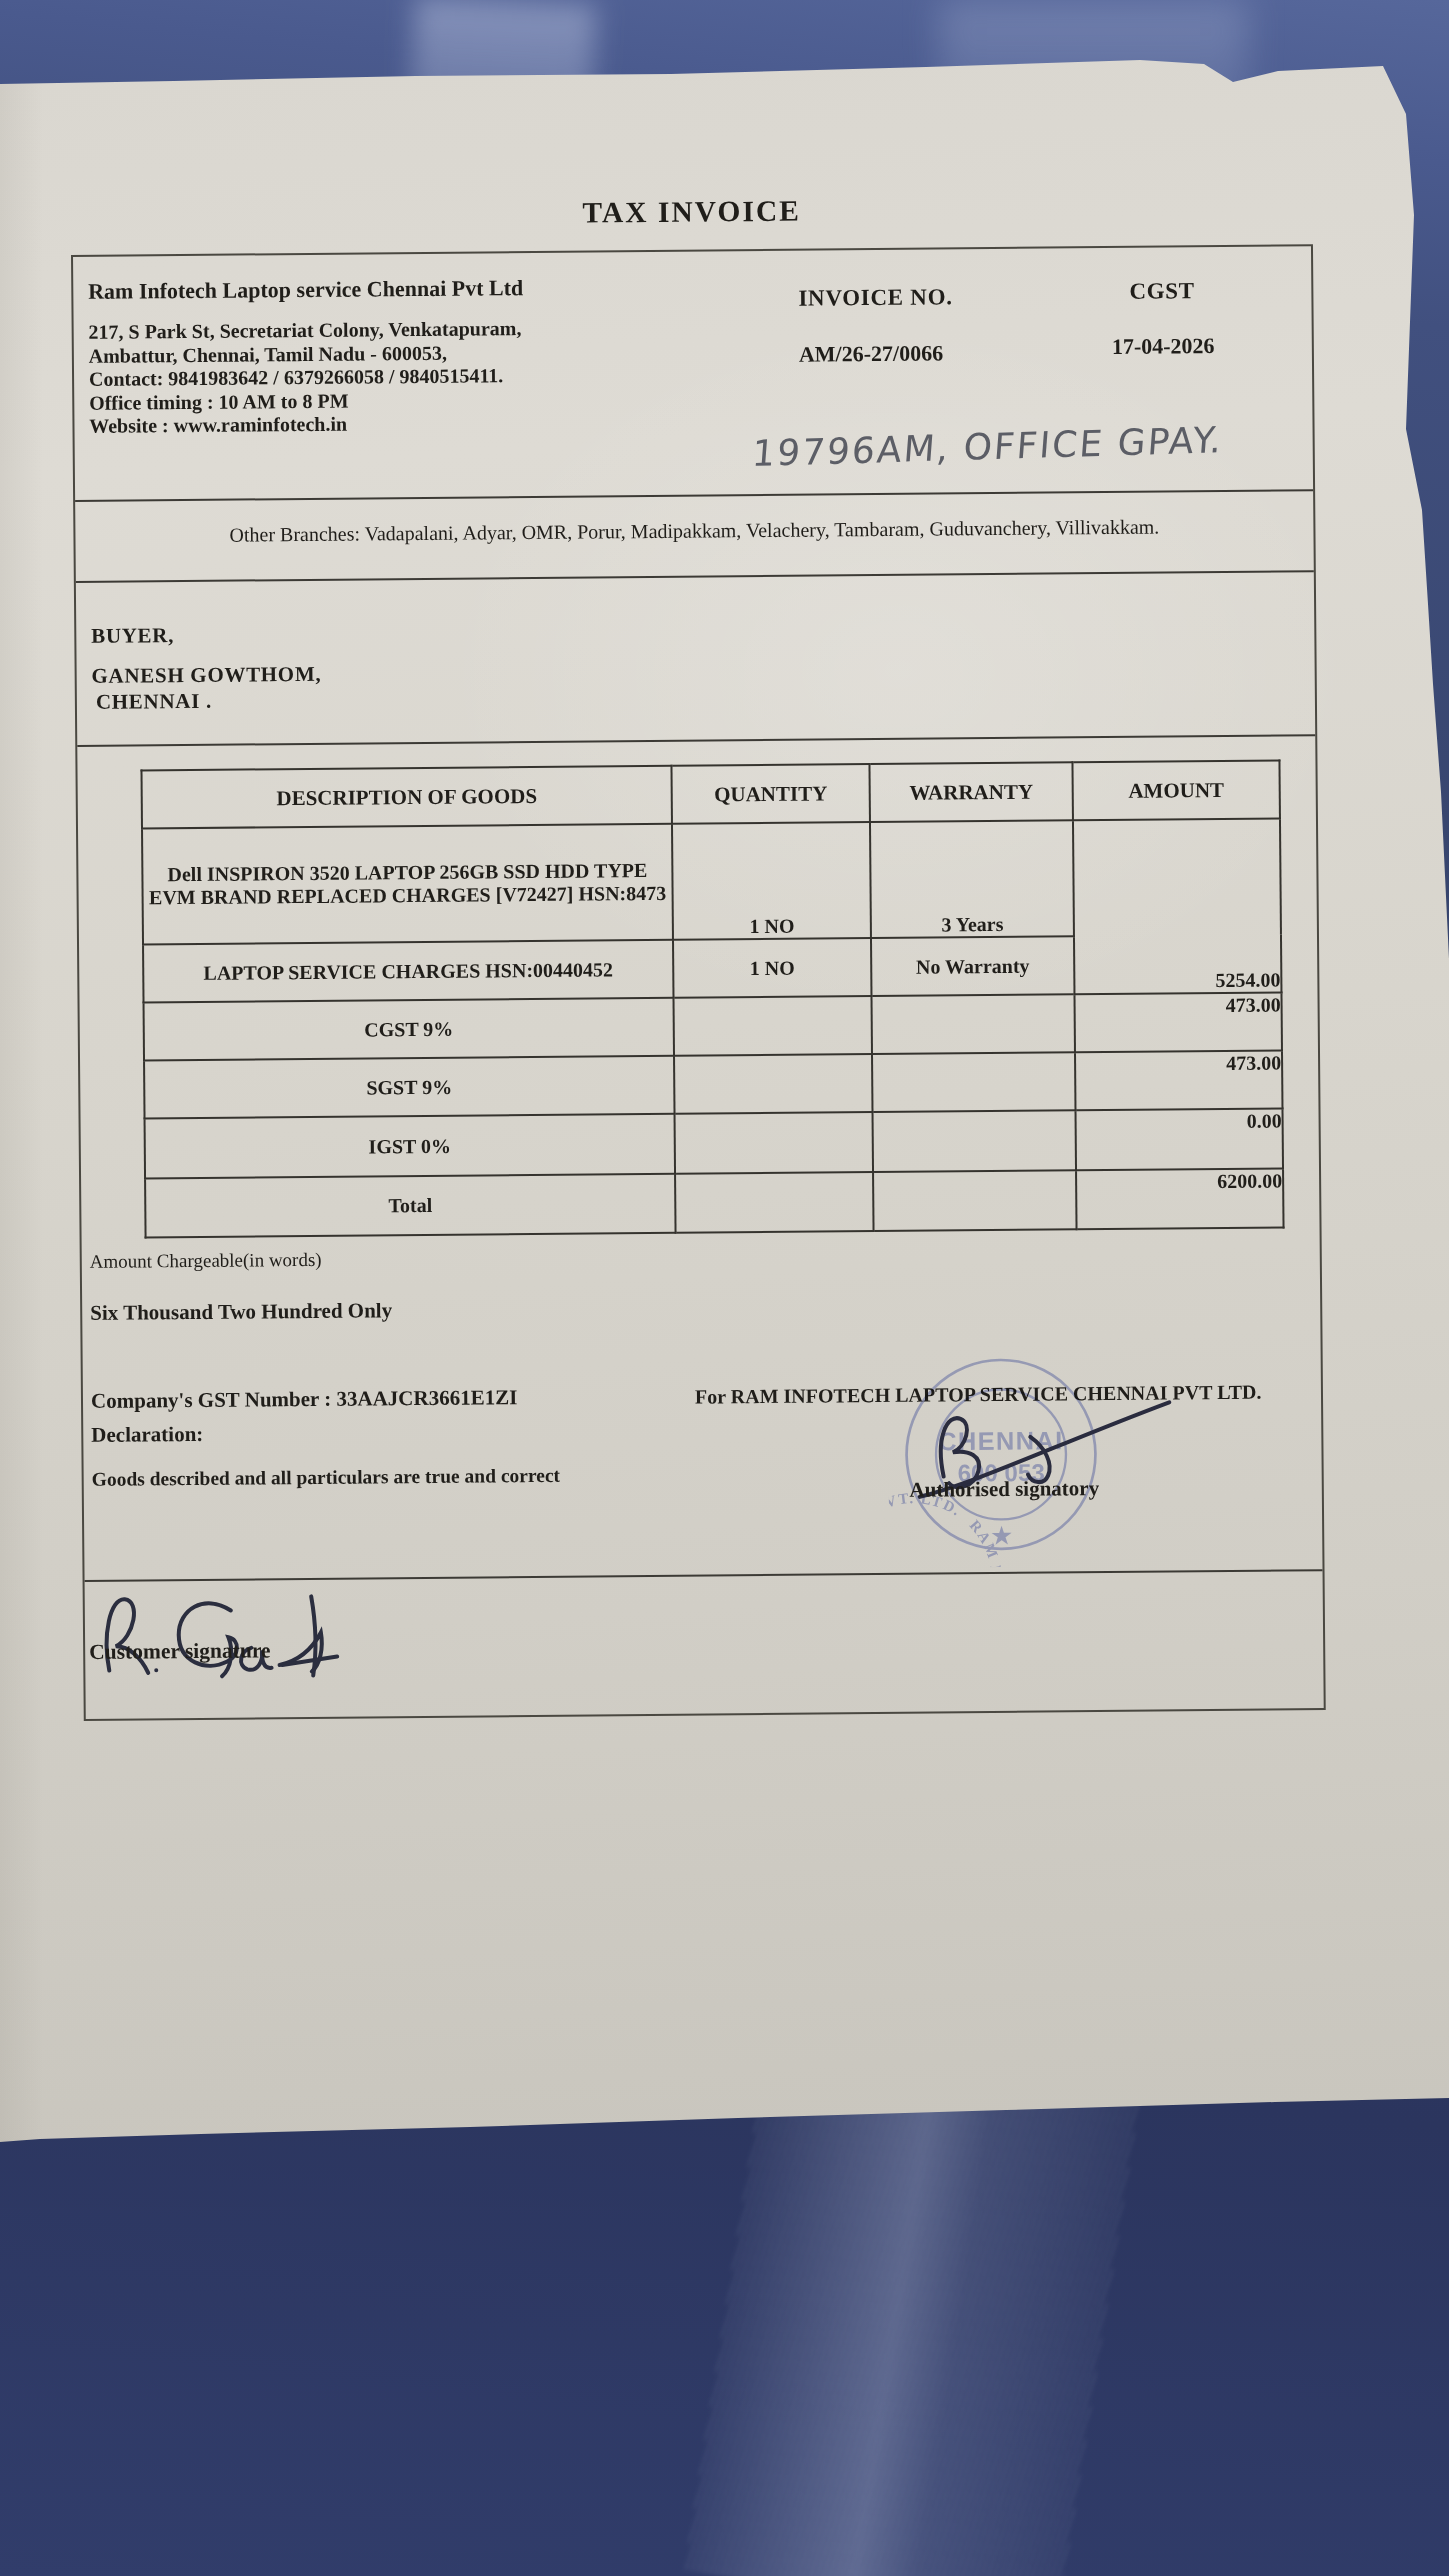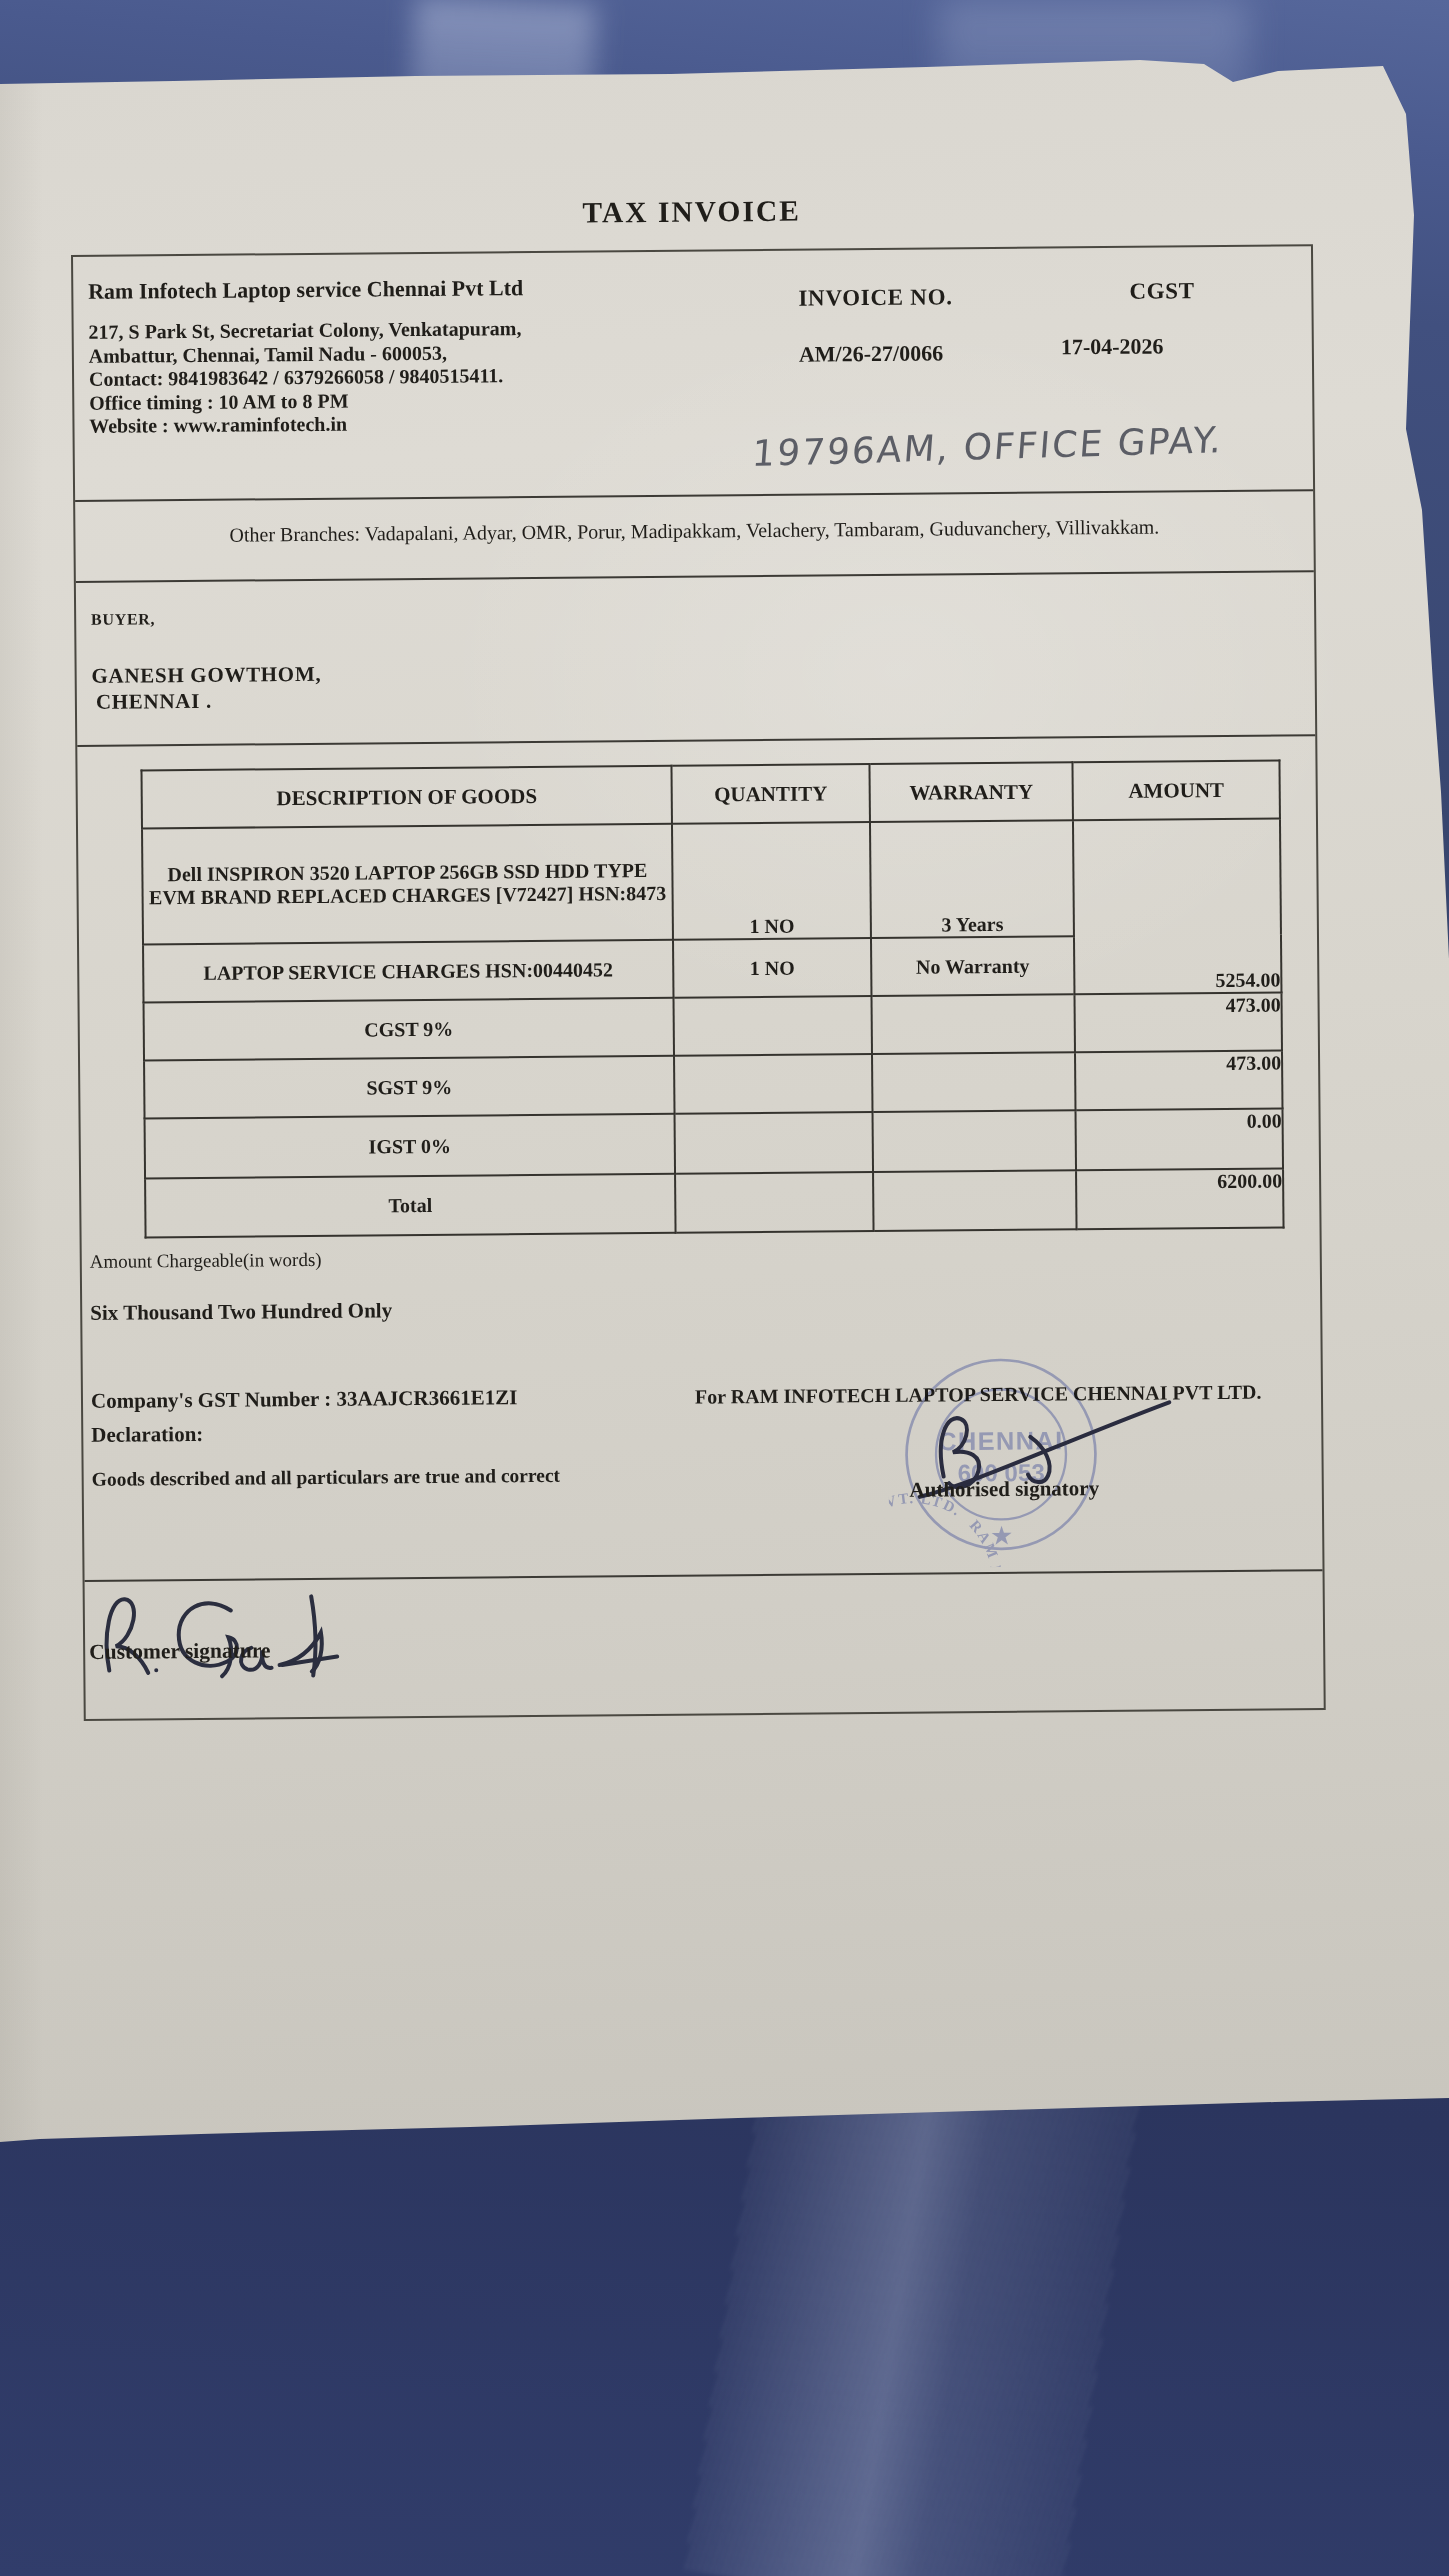--- a/index.html
+++ b/index.html
@@ -39,26 +39,26 @@
        transform:rotate(-0.5deg);transform-origin:71px 255px;}
   .title{left:71px;top:201px;width:1242px;text-align:center;
          font-size:29.5px;letter-spacing:2px;}
   .box{left:71px;top:255px;width:1238px;height:1462px;border:2px solid #4a4841;}
   .rule{left:0;right:0;height:2px;background:#3c3a35;}
   .company{left:14.8px;top:21.5px;font-size:22px;}
   .addr{left:14.8px;top:64px;font-size:20px;line-height:23.5px;white-space:pre-line;}
   .invlab{left:725px;top:35px;font-size:23px;letter-spacing:0.7px;}
   .invval{left:725px;top:91px;font-size:22px;}
   .datelab{left:1056px;top:31px;font-size:23px;letter-spacing:0.7px;}
-  .dateval{left:987px;top:86px;font-size:22px;}
+  .dateval{left:1038px;top:86px;font-size:22px;}
   .note{left:678px;top:176px;width:577px;font-family:"DejaVu Sans",sans-serif;
         font-weight:normal;font-size:36px;color:#5c5e66;letter-spacing:2px;
         transform:skewX(-6deg) rotate(-1.2deg);white-space:nowrap;}
   .branches{left:0;top:268px;width:100%;text-align:center;font-size:20px;font-weight:normal;}
-  .buyer1{left:14.8px;top:354px;font-size:16px;letter-spacing:0.7px;}
+  .buyer1{left:14.8px;top:367px;font-size:21px;letter-spacing:0.7px;}
   .buyer2{left:14.8px;top:407px;font-size:21px;letter-spacing:0.7px;}
   .buyer3{left:19px;top:433px;font-size:21px;letter-spacing:0.7px;}
   
   table.items{position:absolute;left:63px;top:513px;width:1137px;
     border-collapse:collapse;table-layout:fixed;font-weight:bold;}
   table.items td,table.items th{border:2px solid #35332e;font-size:20px;
     color:#201e1a;padding:0;overflow:hidden;}
   table.items th{font-size:21px;height:56px;}
   td.c{text-align:center;}
   td.desc1{text-align:center;padding:4px 23px;height:114px;vertical-align:middle;}

